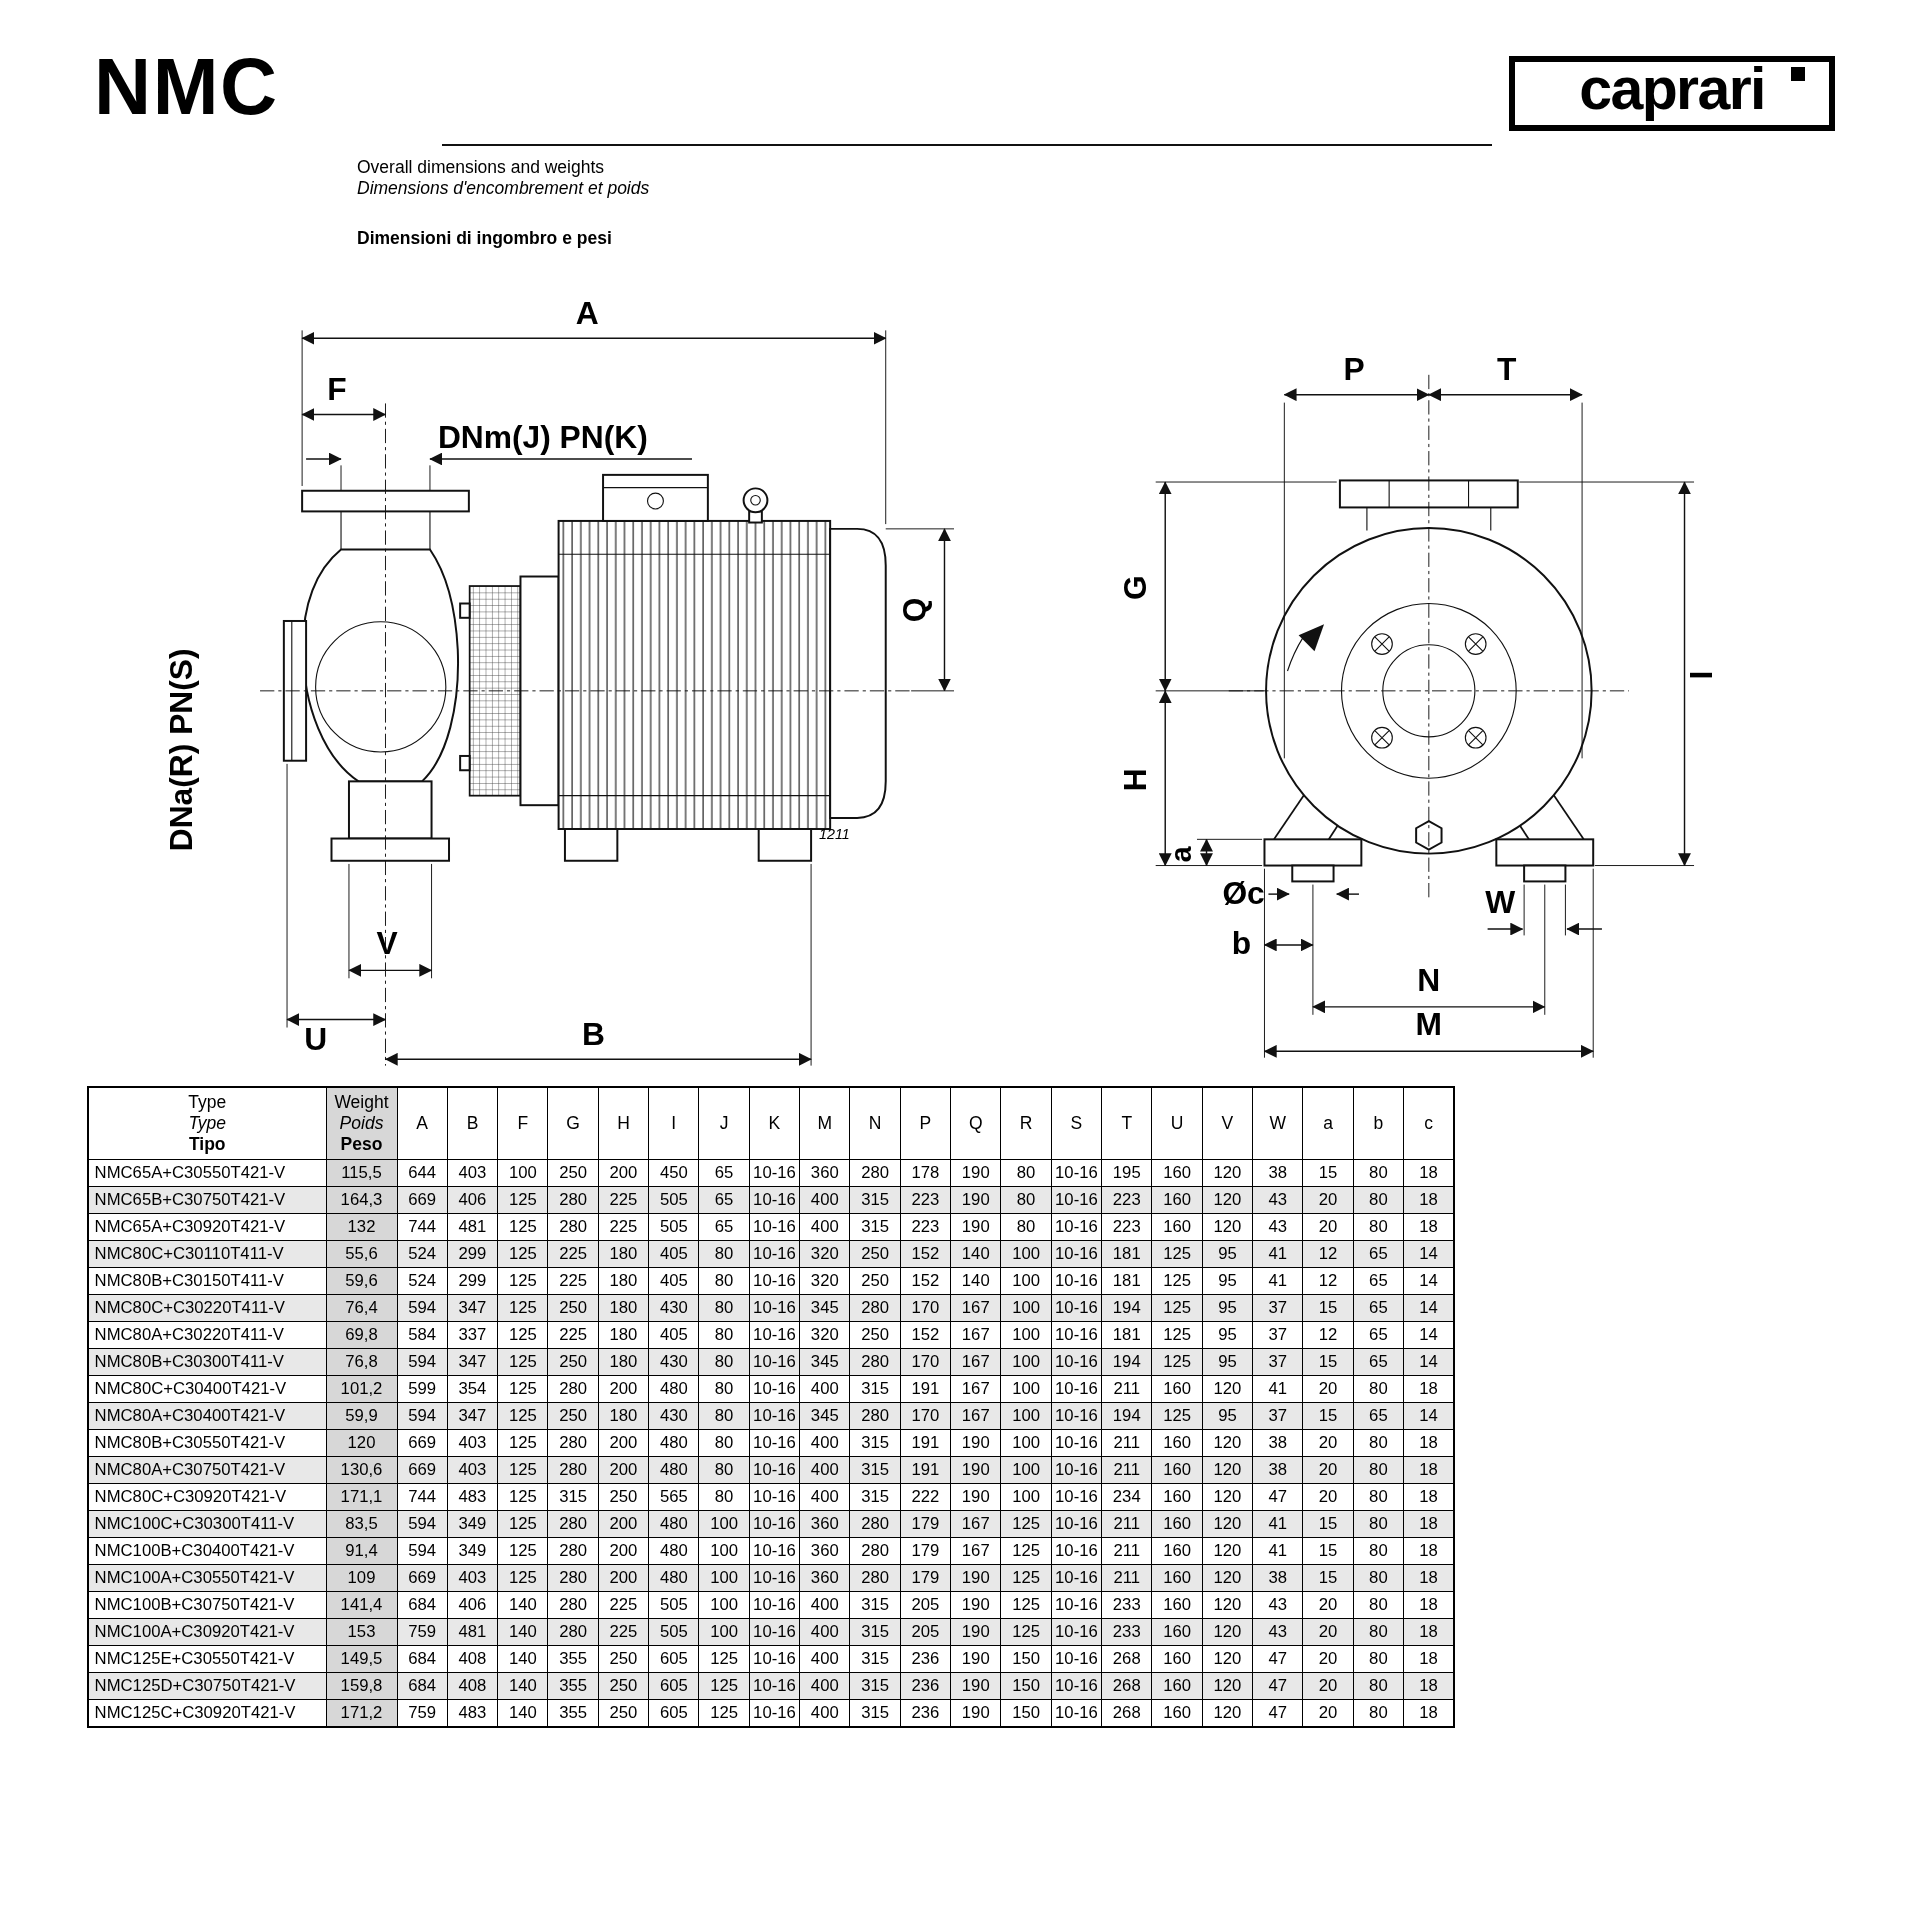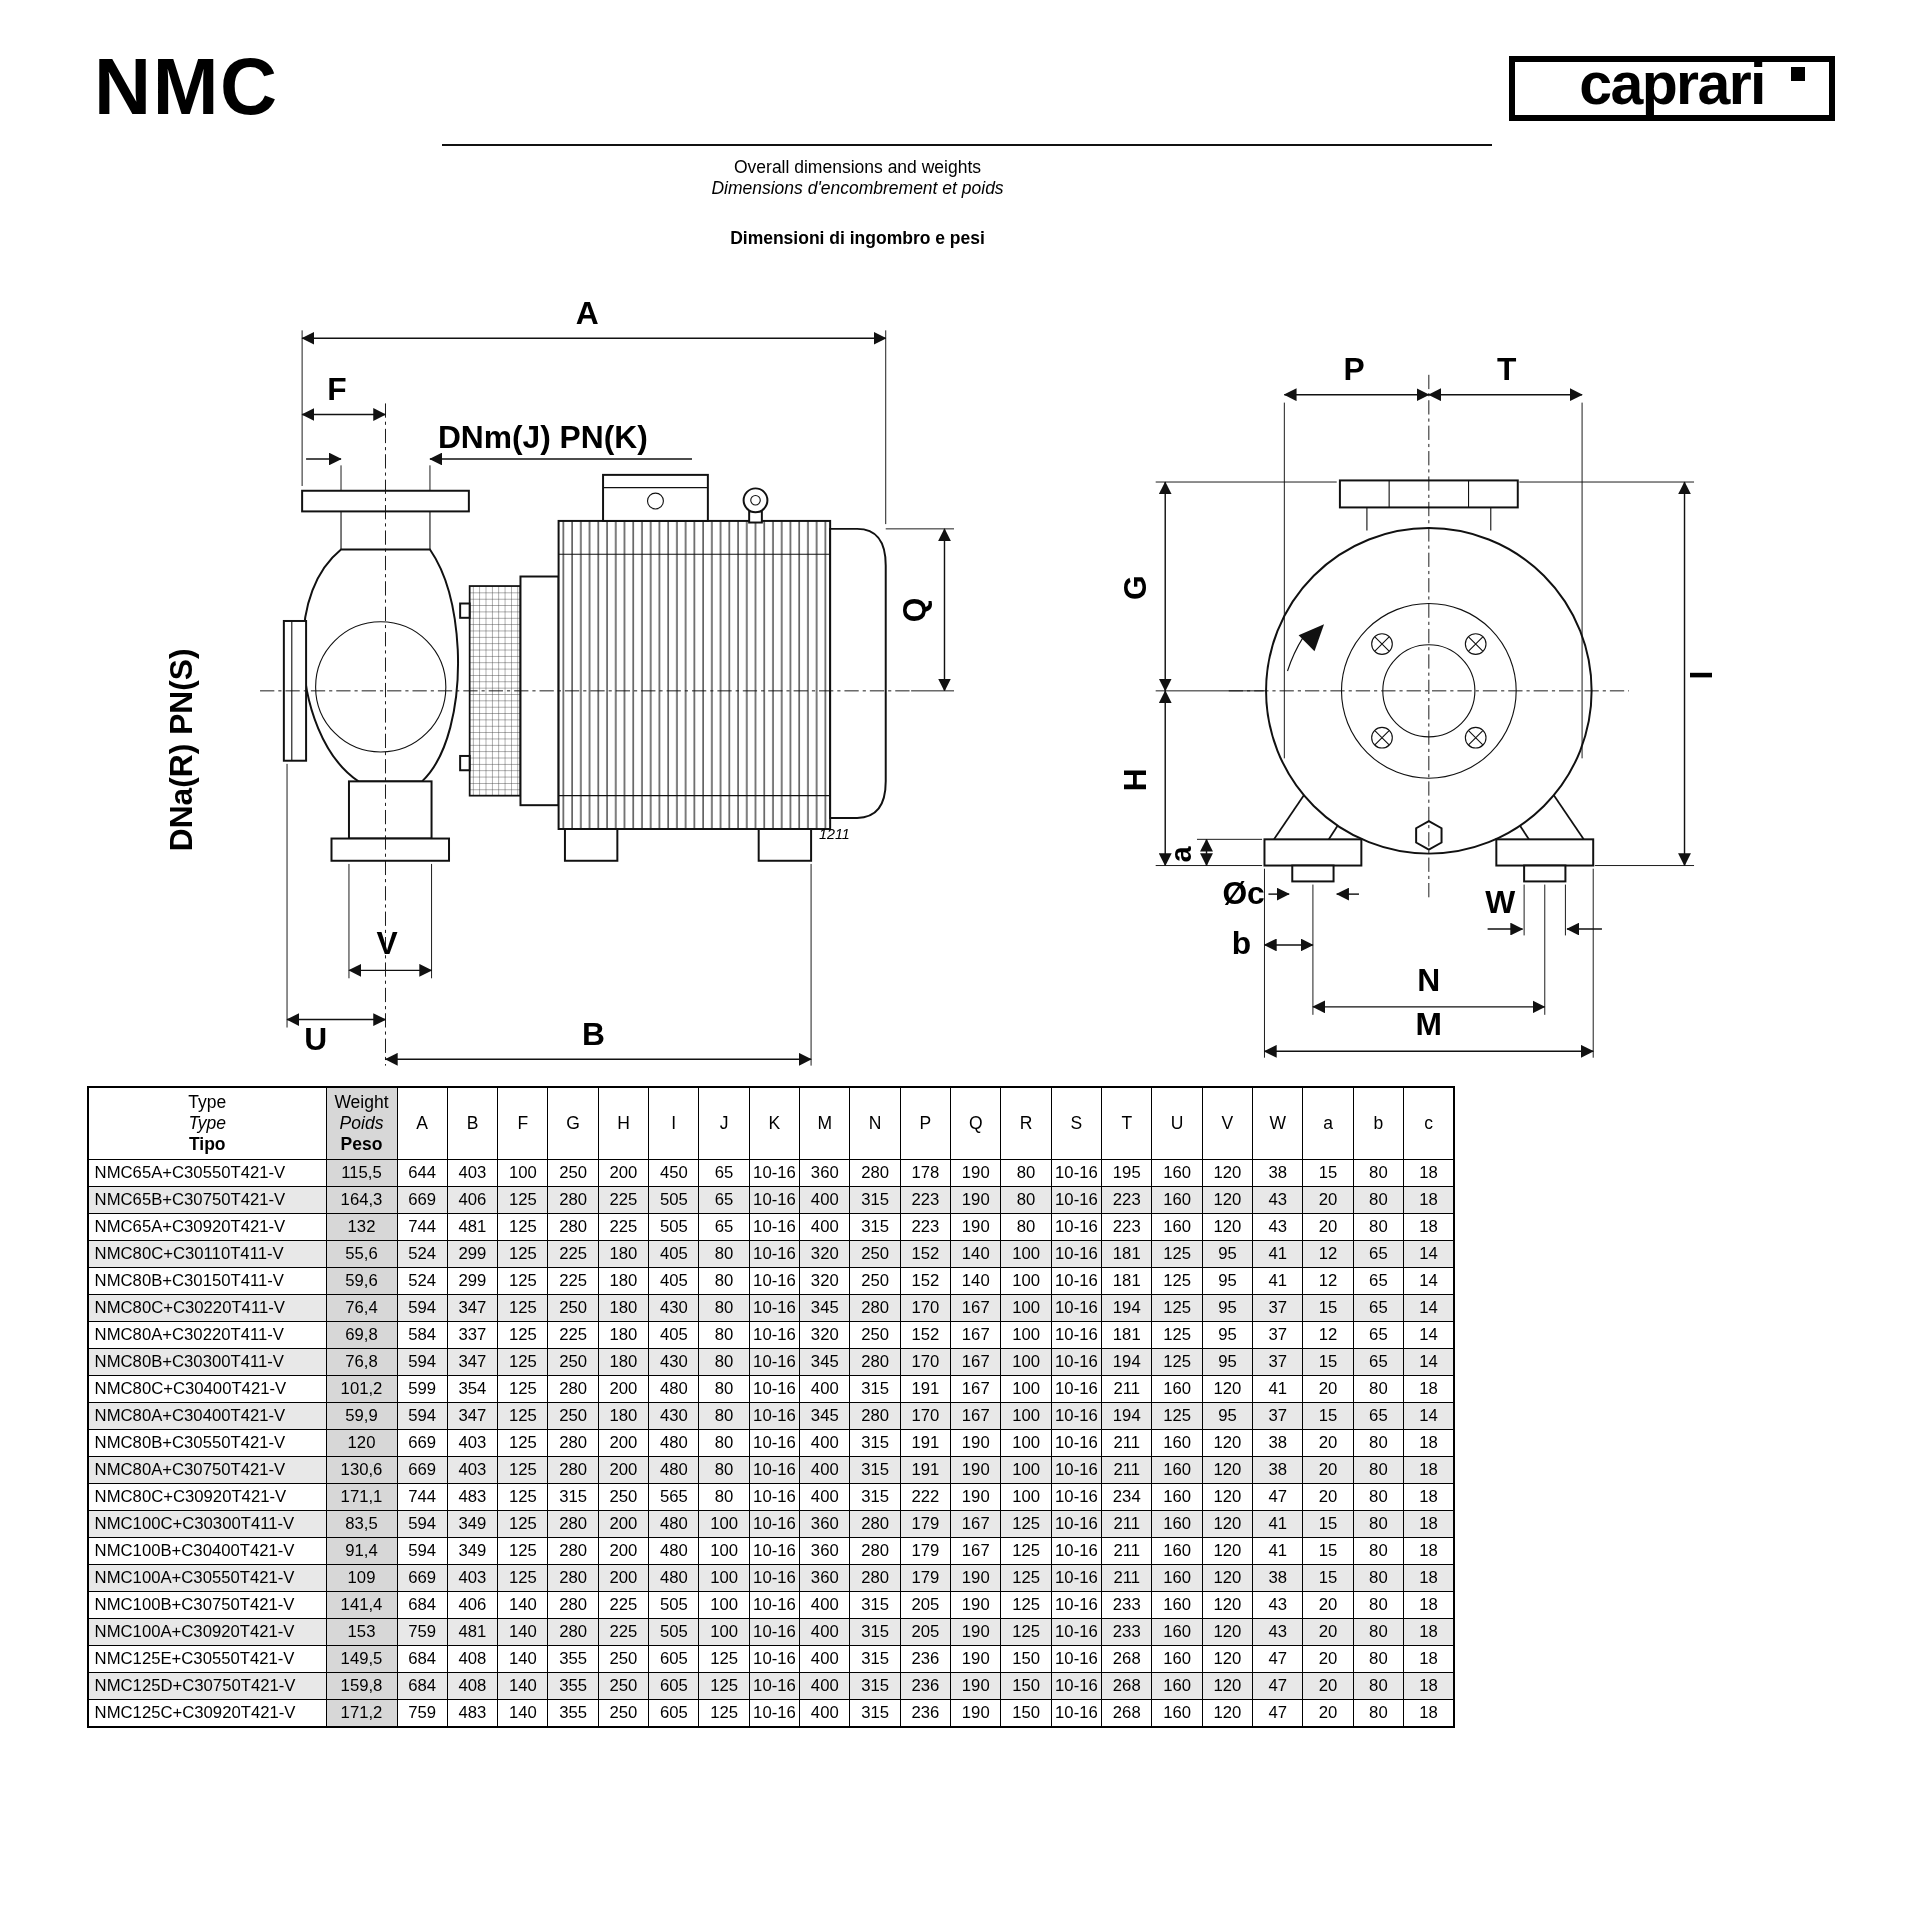--- a/index.html
+++ b/index.html
@@ -1,25 +1,25 @@
 <!DOCTYPE html>
 <html style="font-size:12.7px"><head>
 <meta charset="utf-8">
 <style>
   * { margin:0; padding:0; box-sizing:border-box; }
   body { background:#ffffff; font-family:"Liberation Sans", sans-serif; color:#000; }
   .page { position:relative; width:1913px; height:1932px; background:#fff; overflow:hidden; }
 
   .title { position:absolute; left:94px; top:41px; font-size:79px; font-weight:bold; letter-spacing:1.6px; }
   .header-rule { position:absolute; left:442px; top:144px; width:1050px; height:2.4px; background:#111; }
-  .subtitle { position:absolute; left:357px; top:157px; width:1001px; text-align:center; font-size:17.5px; line-height:21.4px; }
+  .subtitle { position:absolute; left:357px; top:157px; width:1001px; text-align:left; font-size:17.5px; line-height:21.4px; }
   .subtitle .l2 { font-style:italic; }
   .subtitle .l3 { font-weight:bold;margin-top:28px; }
 
-  .logo { position:absolute; left:1509px; top:56px; width:326px; height:65px; border:6.4px solid #000;
+  .logo { position:absolute; left:1509px; top:56px; width:326px; height:75px; border:6.4px solid #000;
           display:flex; align-items:center; justify-content:center; background:#fff; }
   .logo-text { font-size:59px; font-weight:bold; letter-spacing:-1.6px; line-height:1; padding-bottom:8px; }
   .logo-dot { position:absolute; right:24px; top:4.8px; width:14.3px; height:14.3px; background:#000; }
 
   .drawing-svg { position:absolute; left:79px; top:262px; }
 
   
   .oln  { fill:#fff; stroke:#111; stroke-width:2.5; }
   .mid  { fill:none; stroke:#111; stroke-width:2.2; }
   .thin { fill:none; stroke:#111; stroke-width:1.4; }

